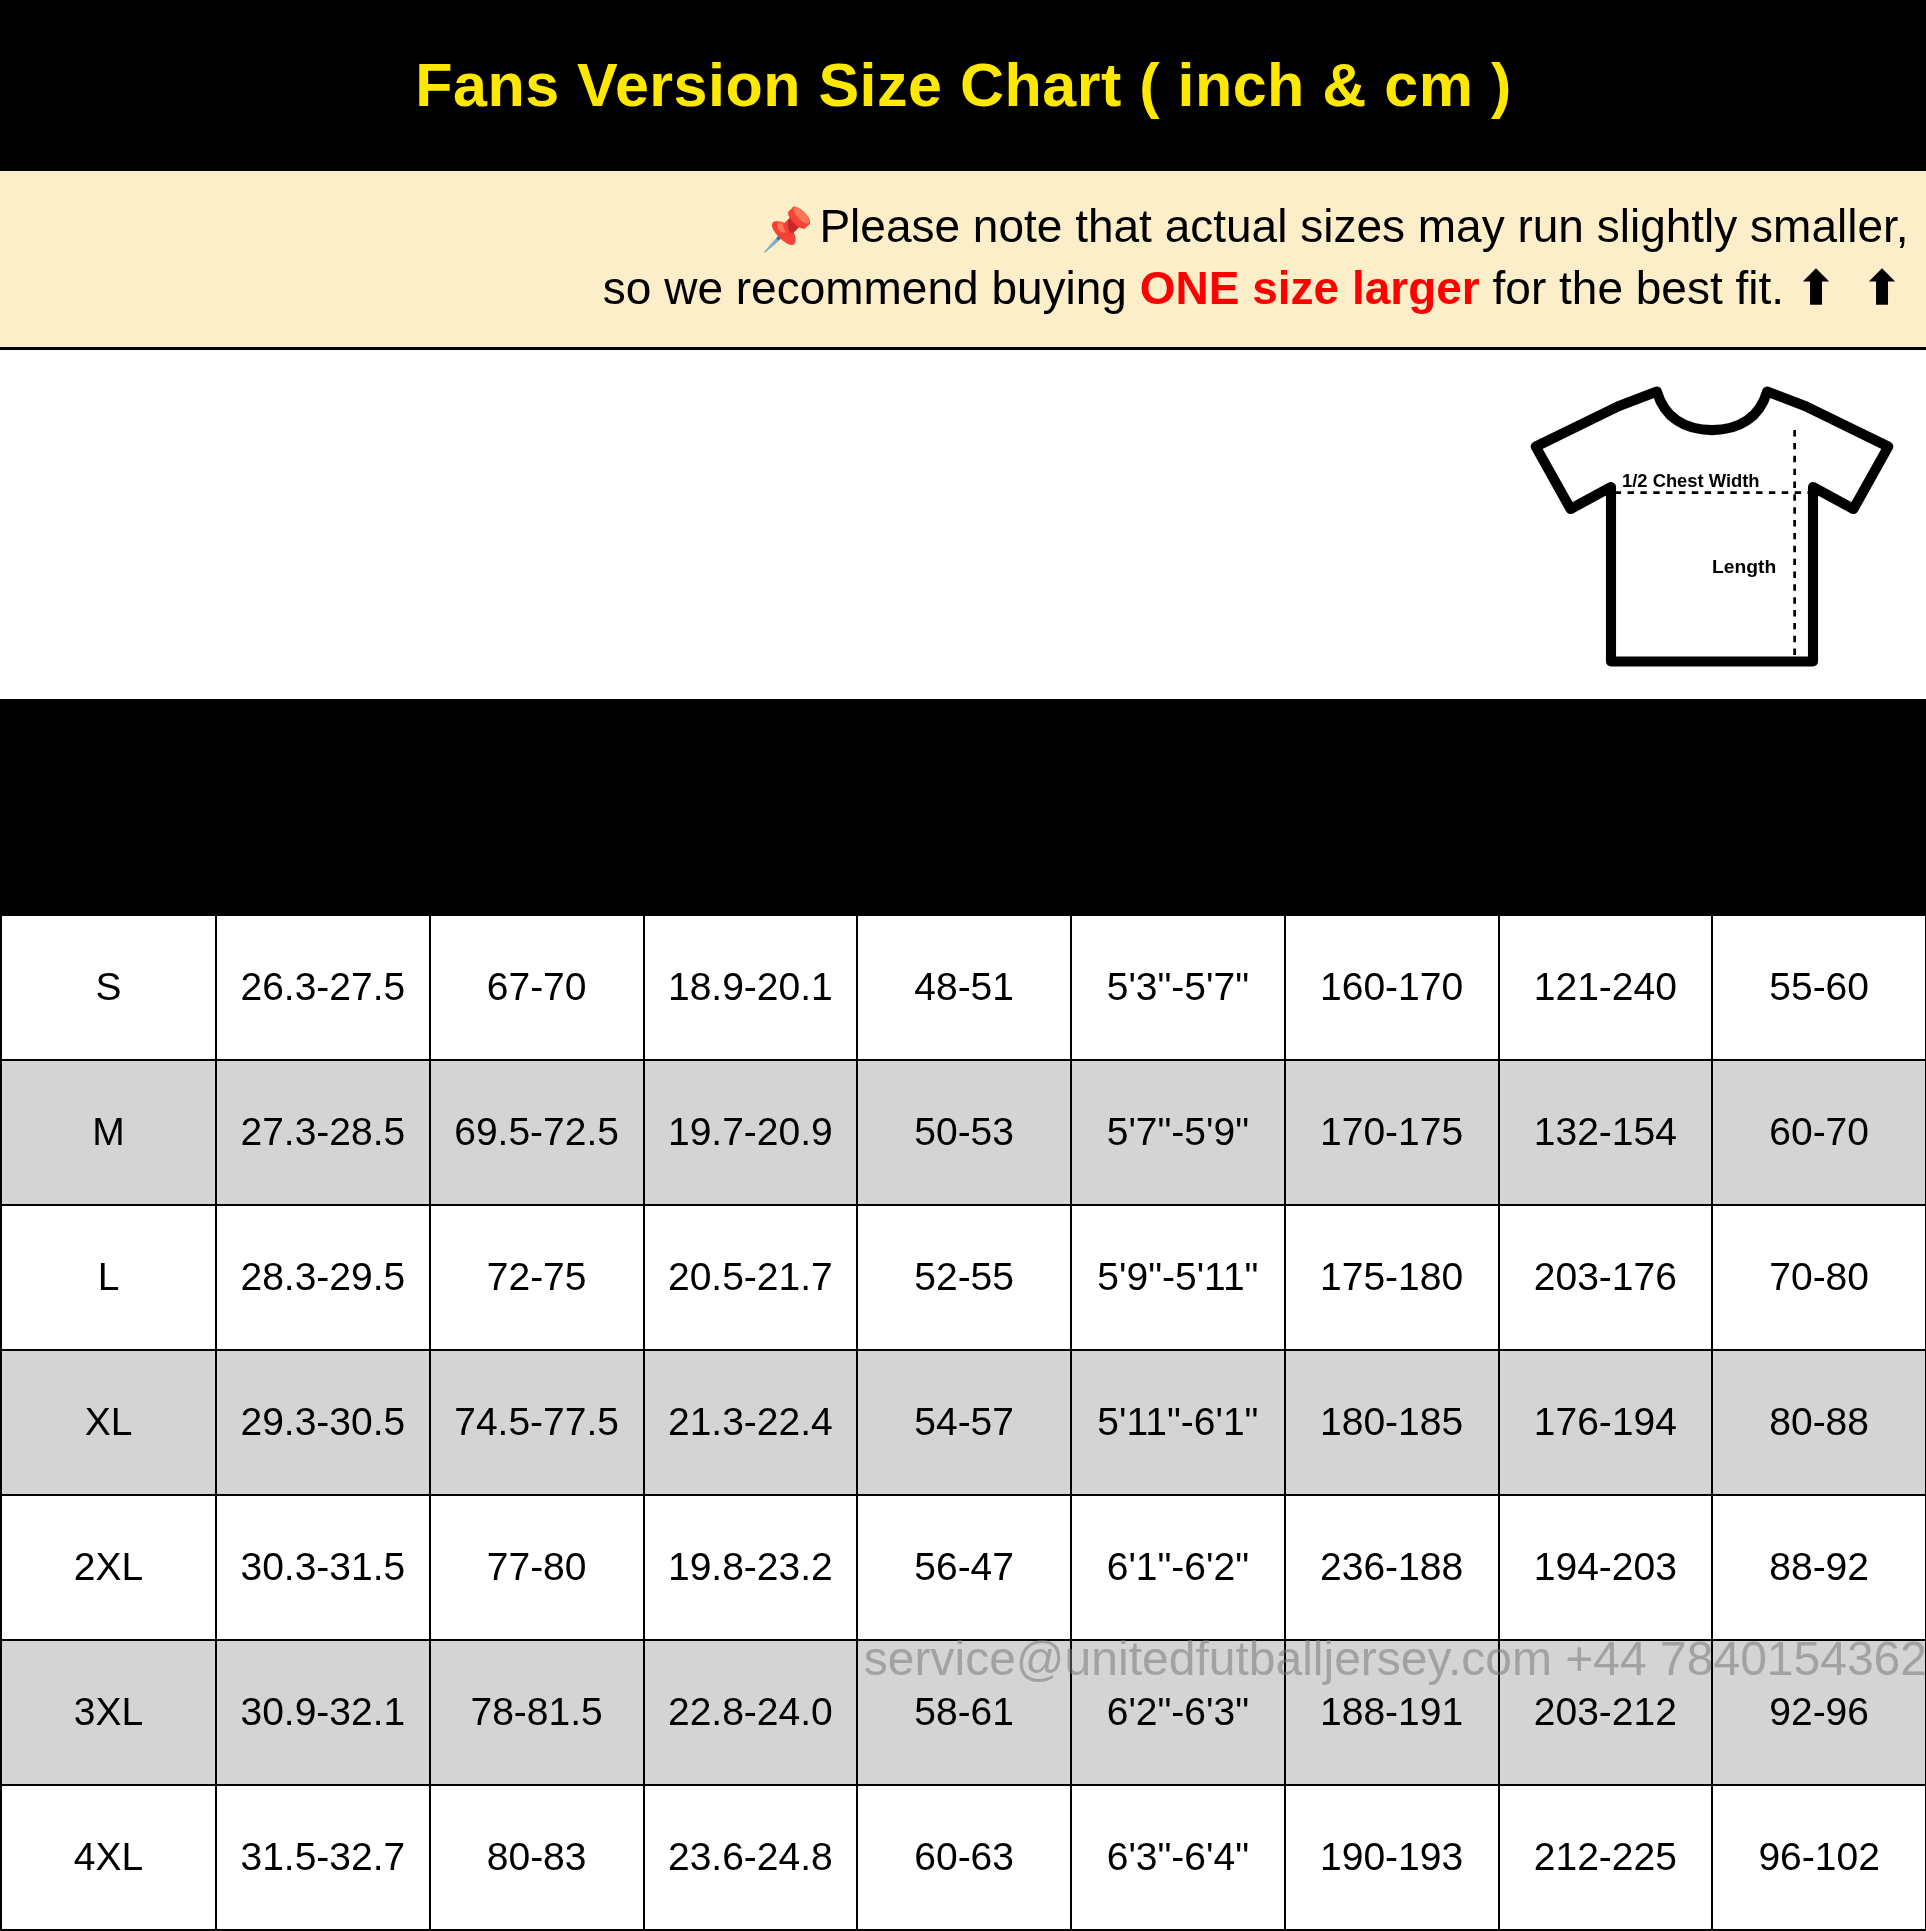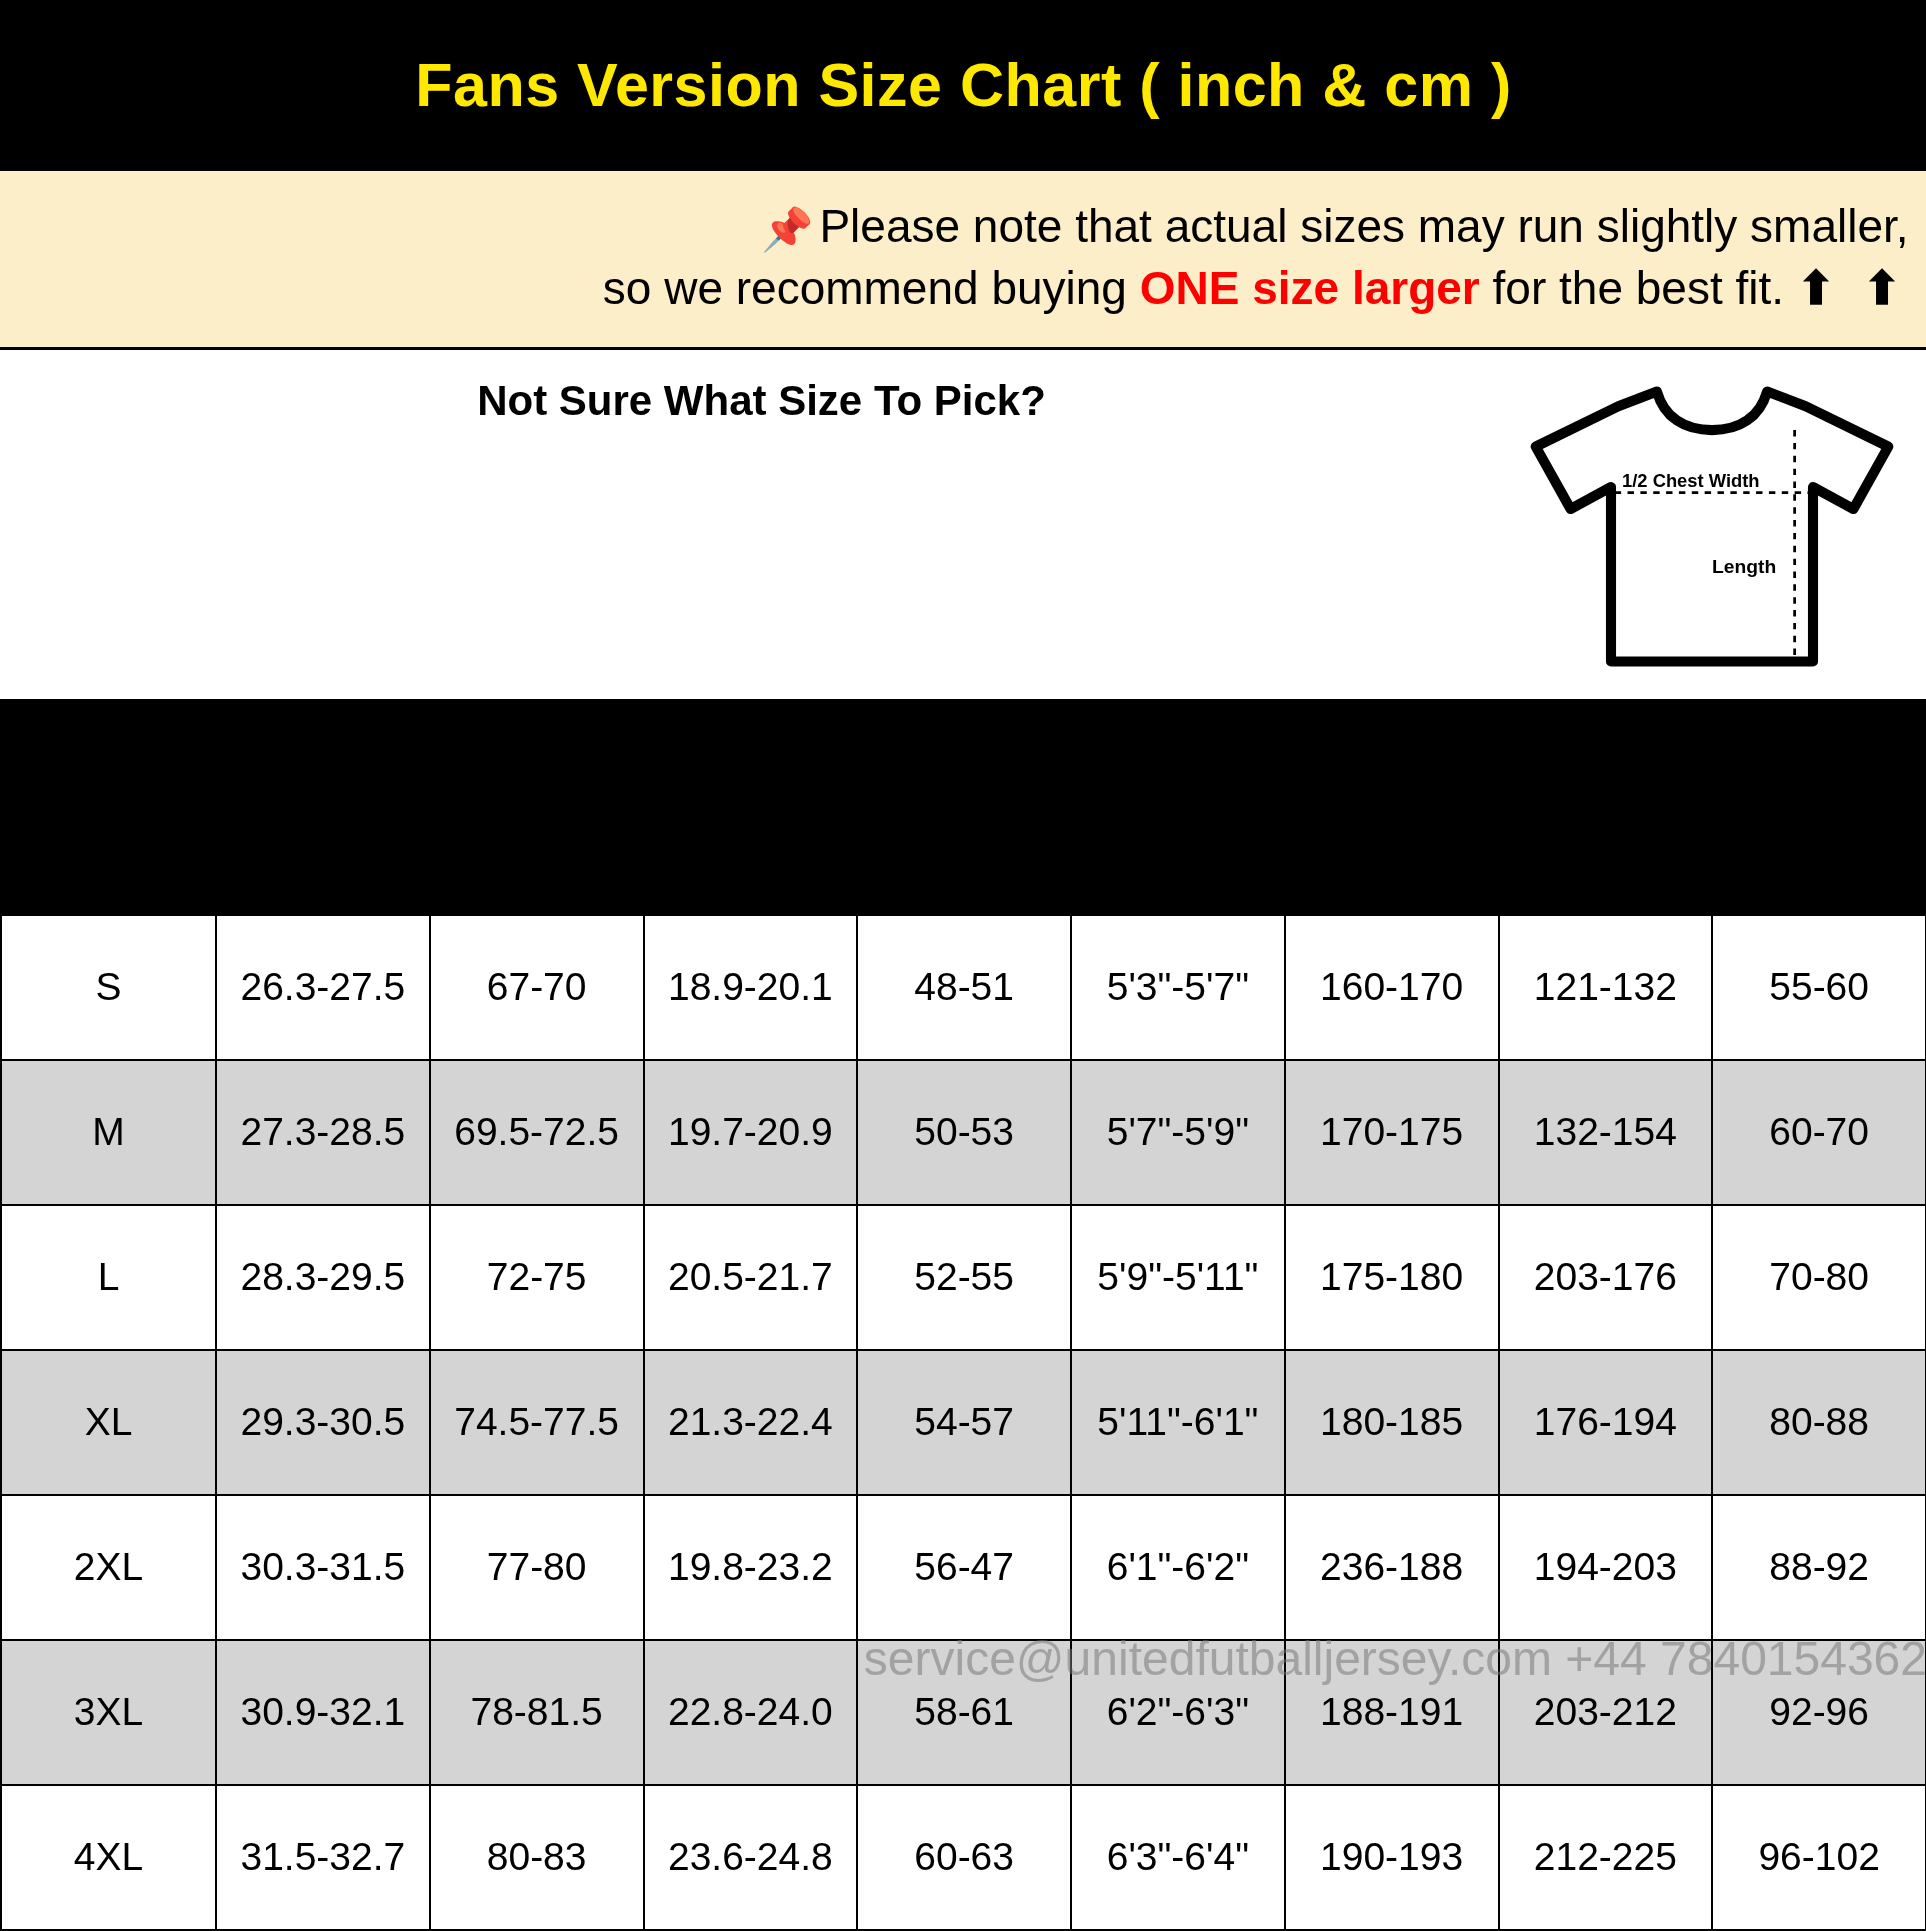--- a/index.html
+++ b/index.html
@@ -180,21 +180,20 @@
       <span class="pin-icon">📌</span><span>Please note that actual sizes may run slightly smaller,</span>
     </div>
     <div class="note-line">
       <span>so we recommend buying </span><span class="note-strong-red">ONE size larger</span><span> for the best fit.</span>
       <span class="arrows">⬆ ⬆</span>
     </div>
   </div>
 
   <div class="advice">
     <div class="advice-text">
-      <div class="advice-head">Not Sure What Size To Pick?</div>
     </div>
     <div class="tee-wrap">
       <svg class="tee-svg" width="386" height="303" viewBox="0 0 420 330">
         <path d="M150 18 L108 34 L18 78 L56 146 L100 122 L100 312 L320 312 L320 122 L364 146 L402 78 L312 34 L270 18
                  C262 46 240 60 210 60 C180 60 158 46 150 18 Z" fill="#ffffff" stroke="#000000" stroke-width="11" stroke-linejoin="round"></path>
 
         <line x1="104" y1="128" x2="318" y2="128" stroke="#000" stroke-width="3" stroke-dasharray="7,7"></line>
 
         <line x1="300" y1="60" x2="300" y2="308" stroke="#000" stroke-width="3" stroke-dasharray="7,7"></line>
         <text x="112" y="122" font-family="Liberation Sans, sans-serif" font-size="20" font-weight="bold" fill="#000">1/2 Chest Width</text>
@@ -227,21 +226,21 @@
       </thead>
       <tbody>
         <tr>
           <td class="size-cell">S</td>
           <td>26.3-27.5</td>
           <td>67-70</td>
           <td>18.9-20.1</td>
           <td>48-51</td>
           <td>5'3"-5'7"</td>
           <td>160-170</td>
-          <td>121-132</td>
+          <td>121-240</td>
           <td>55-60</td>
         </tr>
         <tr class="alt">
           <td class="size-cell">M</td>
           <td>27.3-28.5</td>
           <td>69.5-72.5</td>
           <td>19.7-20.9</td>
           <td>50-53</td>
           <td>5'7"-5'9"</td>
           <td>170-175</td>

